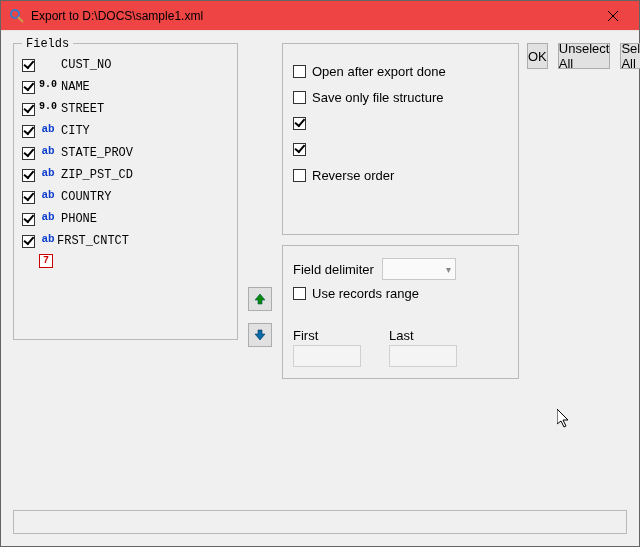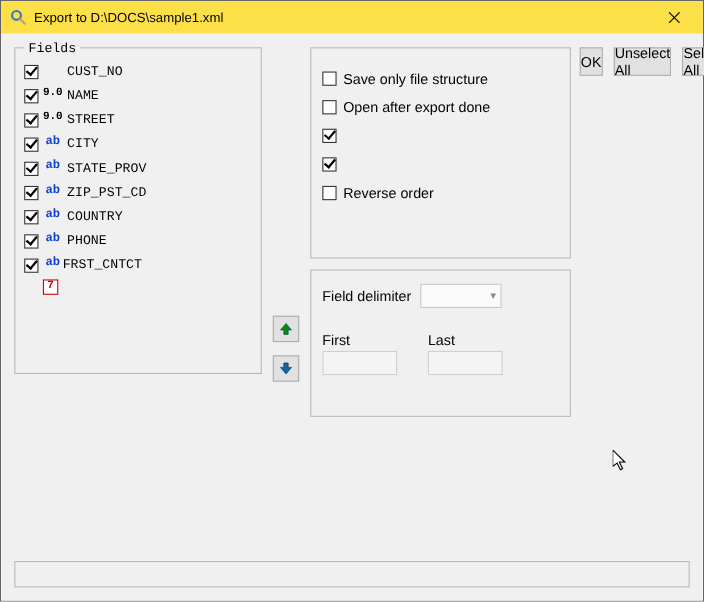--- a/index.html
+++ b/index.html
@@ -11,21 +11,21 @@
     overflow:hidden;
   }
   .window {
     width: 640px; height: 547px;
     background: #fff;
     border: 1px solid #646464;
     display: flex; flex-direction: column;
   }
   .titlebar {
     height: 30px; display:flex; align-items:center;
-    padding: 0 4px 0 8px; background:#fde047;
+    padding: 0 4px 0 8px; background:#ef4444;
     border-bottom:1px solid #e5e5e5;
   }
   .titlebar .title { flex:1; font-size:12px; color:#000; padding-left:6px;}
   .titlebar .sysicon { width:16px; height:16px; display:flex; align-items:center; justify-content:center;}
   .titlebar .close { width:45px; height:29px; display:flex; align-items:center; justify-content:center; cursor:pointer;}
   .dlgbody { flex:1; background:#f0f0f0; position:relative; padding:12px; display:flex; flex-direction:column;}
   .maincols { flex:1; display:flex; gap:8px; align-items:stretch;}
   .groupbox {
     border:1px solid #b9b9b9; background:#f0f0f0; position:relative; 
   }
@@ -172,44 +172,48 @@
               <polygon points="6,11 11,5 8,5 8,1 4,1 4,5 1,5" fill="#0a6aa8" stroke="#035" stroke-width="0.6"></polygon>
             </svg>
         </div>
       </div>
 
       <div class="midcol">
         <div class="groupbox optsbox">
           <div id="optslist">
               <div class="optrow">
                 <span class="check"></span>
+                <span class="lbl">Open after export done</span>
+              </div>
+              <div class="optrow">
+                <span class="check"></span>
                 <span class="lbl">Save only file structure</span>
-              </div>
-              <div class="optrow">
-                <span class="check"></span>
-                <span class="lbl">Open after export done</span>
               </div>
               <div class="optrow">
                 <span class="check on"></span>
               </div>
               <div class="optrow">
                 <span class="check on"></span>
               </div>
               <div class="optrow">
                 <span class="check"></span>
                 <span class="lbl">Reverse order</span>
               </div>
             </div>
         </div>
         <div class="groupbox delimbox">
           <div class="formrow">
             <span class="lbl">Field delimiter</span>
             <div class="combo">
                 <span class="arrow">▾</span>
               </div>
+          </div>
+          <div class="optrow">
+            <span class="check" id="rangecheck"></span>
+            <span class="lbl">Use records range</span>
           </div>
           <div class="pair">
             <div class="paircol">
               <span class="plbl">First</span>
               <div class="txtbox"></div>
             </div>
             <div class="paircol">
               <span class="plbl">Last</span>
               <div class="txtbox"></div>
             </div>

